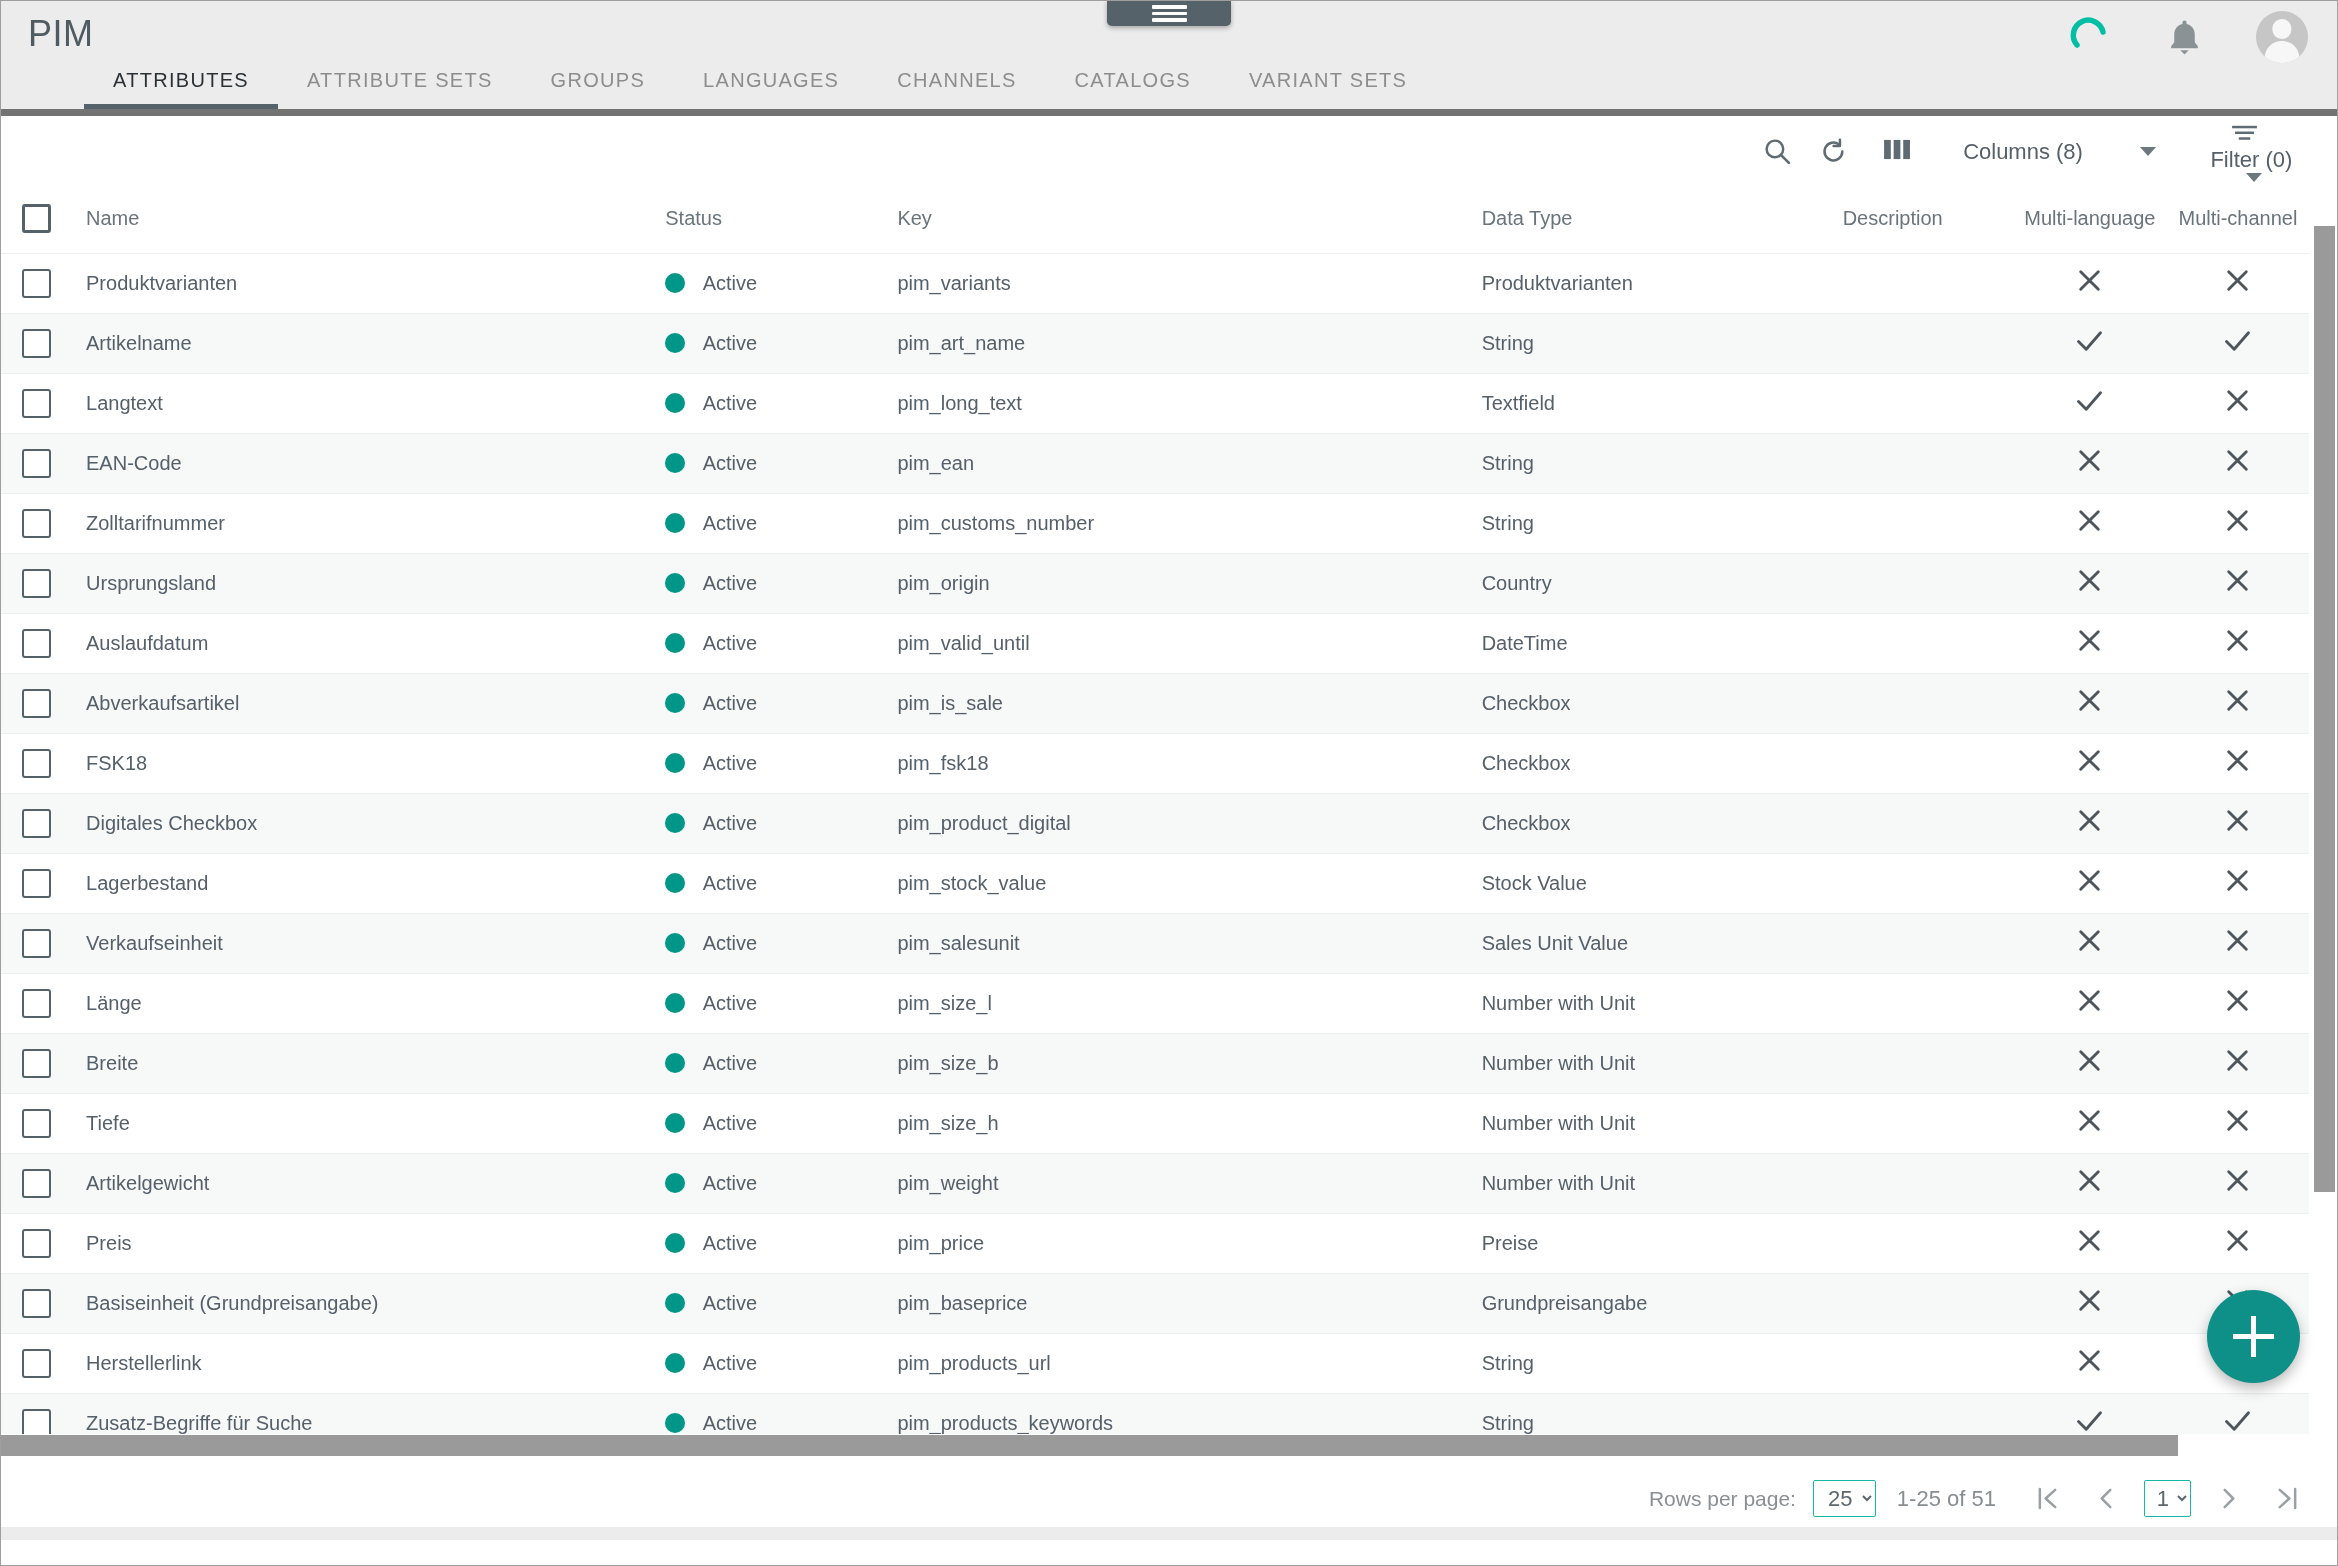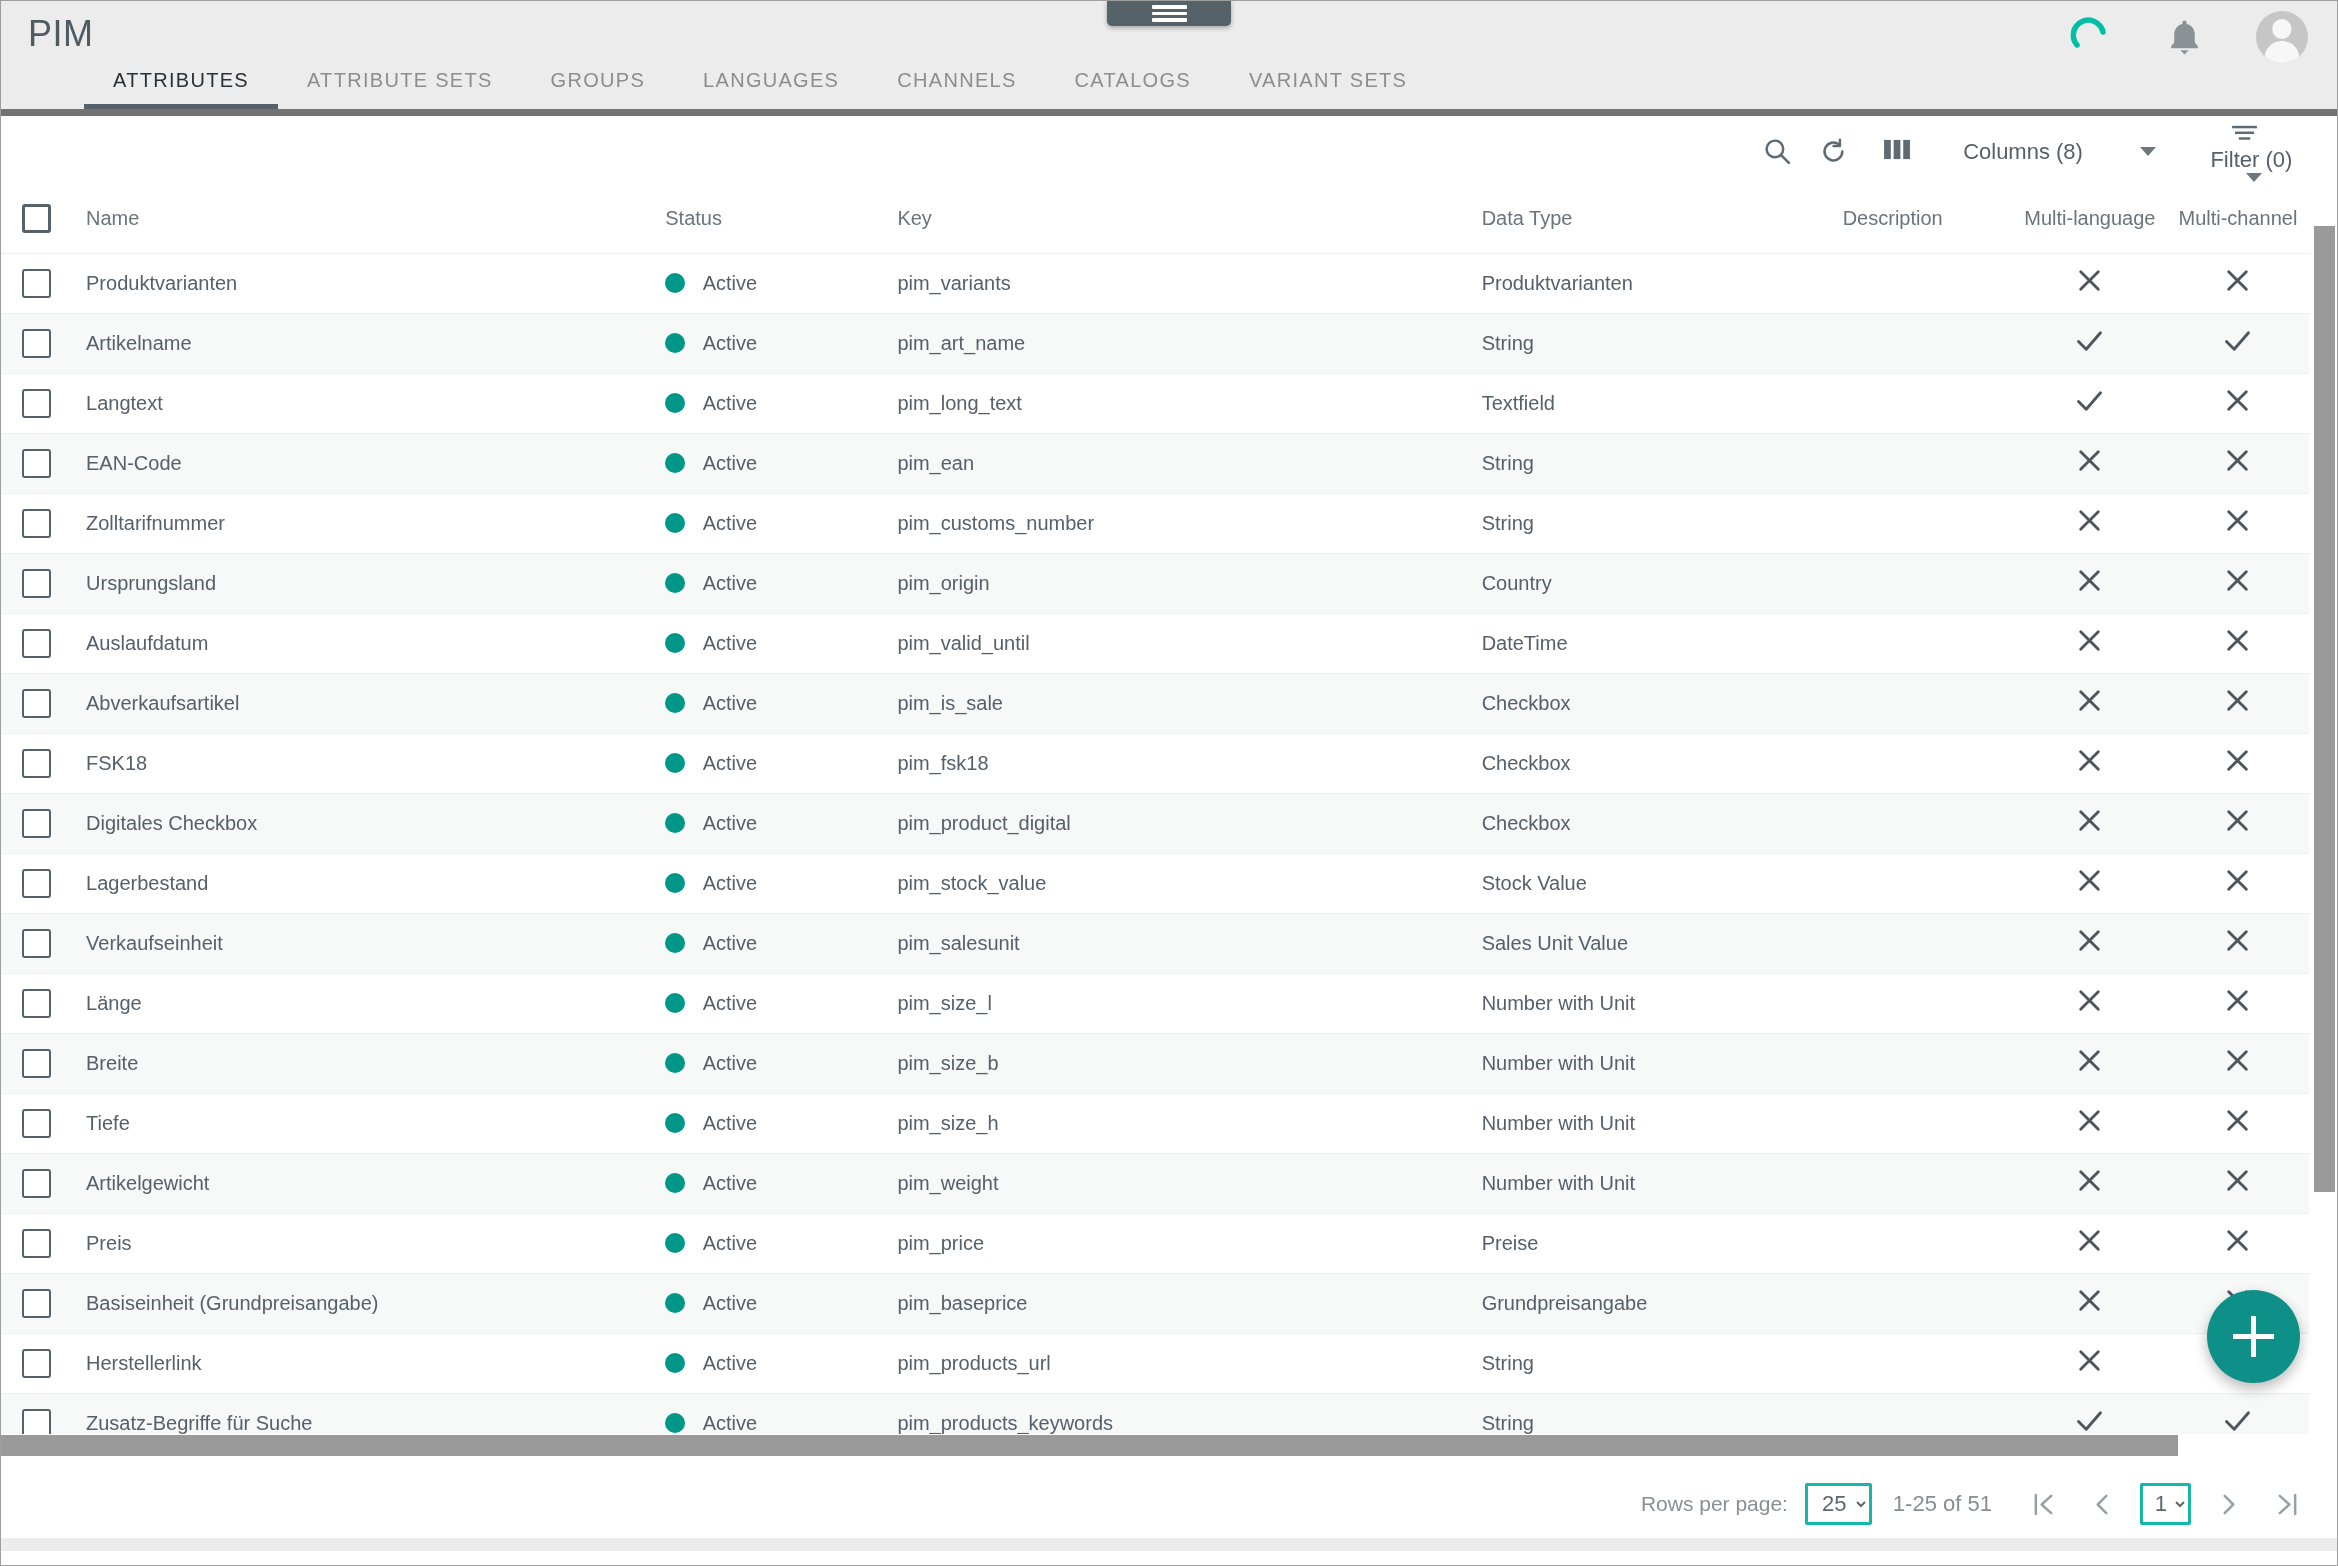--- a/index.html
+++ b/index.html
@@ -159,28 +159,28 @@
     background: #0e8f88;
     box-shadow: 0 5.8px 13.5px rgba(0,0,0,.28);
     display: flex; align-items: center; justify-content: center;
     cursor: pointer; z-index: 40;
   }
   .fab .plus-h { position: absolute; width: 41px; height: 5.8px; background: #fff; }
   .fab .plus-v { position: absolute; width: 5.8px; height: 41px; background: #fff; }
 
   
   .footer {
-    position: relative; height: 94px; background: #fff;
+    position: relative; height: 83px; background: #fff;
     display: flex; align-items: center; justify-content: flex-end;
     padding-right: 21px; gap: 0;
   }
   .rows-label { font-size: 21px; color: #8a8f93; margin-right: 17.4px; }
   .sel {
     font-size: 22px; color: #5d676e; background: #fff;
-    border: 3px solid #14b8a6; border-radius: 1.9px;
+    border: 1px solid #14b8a6; border-radius: 1.9px;
     padding: 3.9px 5.8px 4.8px 9.7px; font-family: "Liberation Sans", sans-serif;
     cursor: pointer;
   }
   .range { font-size: 22px; color: #878d91; margin: 0 23px 0 21px; }
   .pg-btn { padding: 0 17.4px; cursor: pointer; display: flex; align-items: center; color: #9aa0a4; }
   .sel.page { margin: 0 9.7px; padding: 3.9px 3.9px 4.8px 7.7px; }
   .footer-strip { position: absolute; left: 0; right: 0; bottom: 0; height: 13.5px; background: #ececec; }
 </style>
 </head>
 <body>

